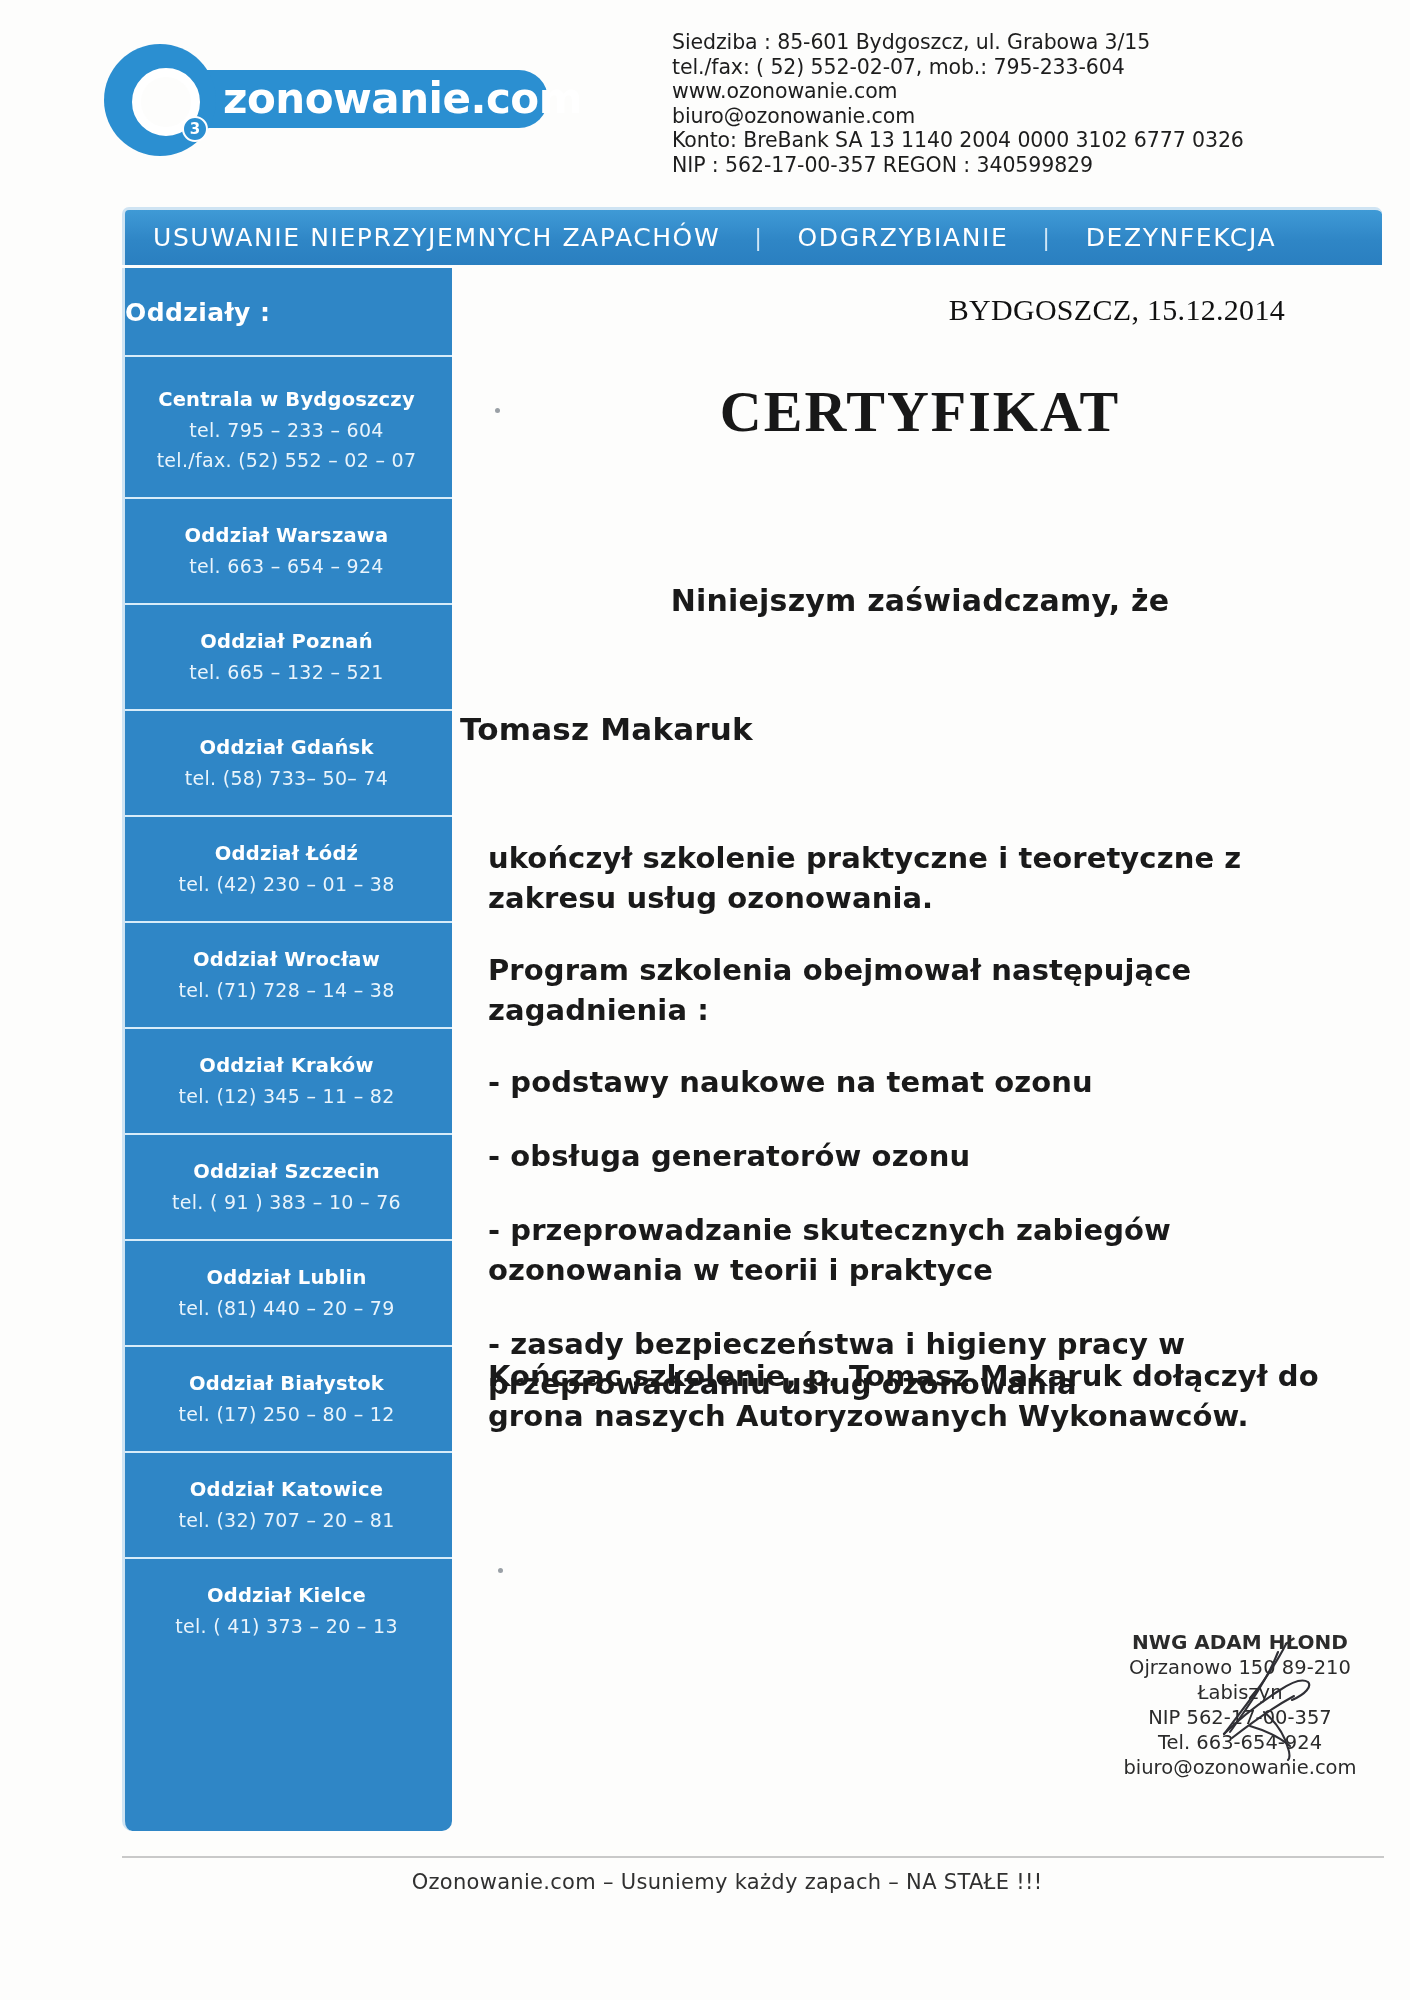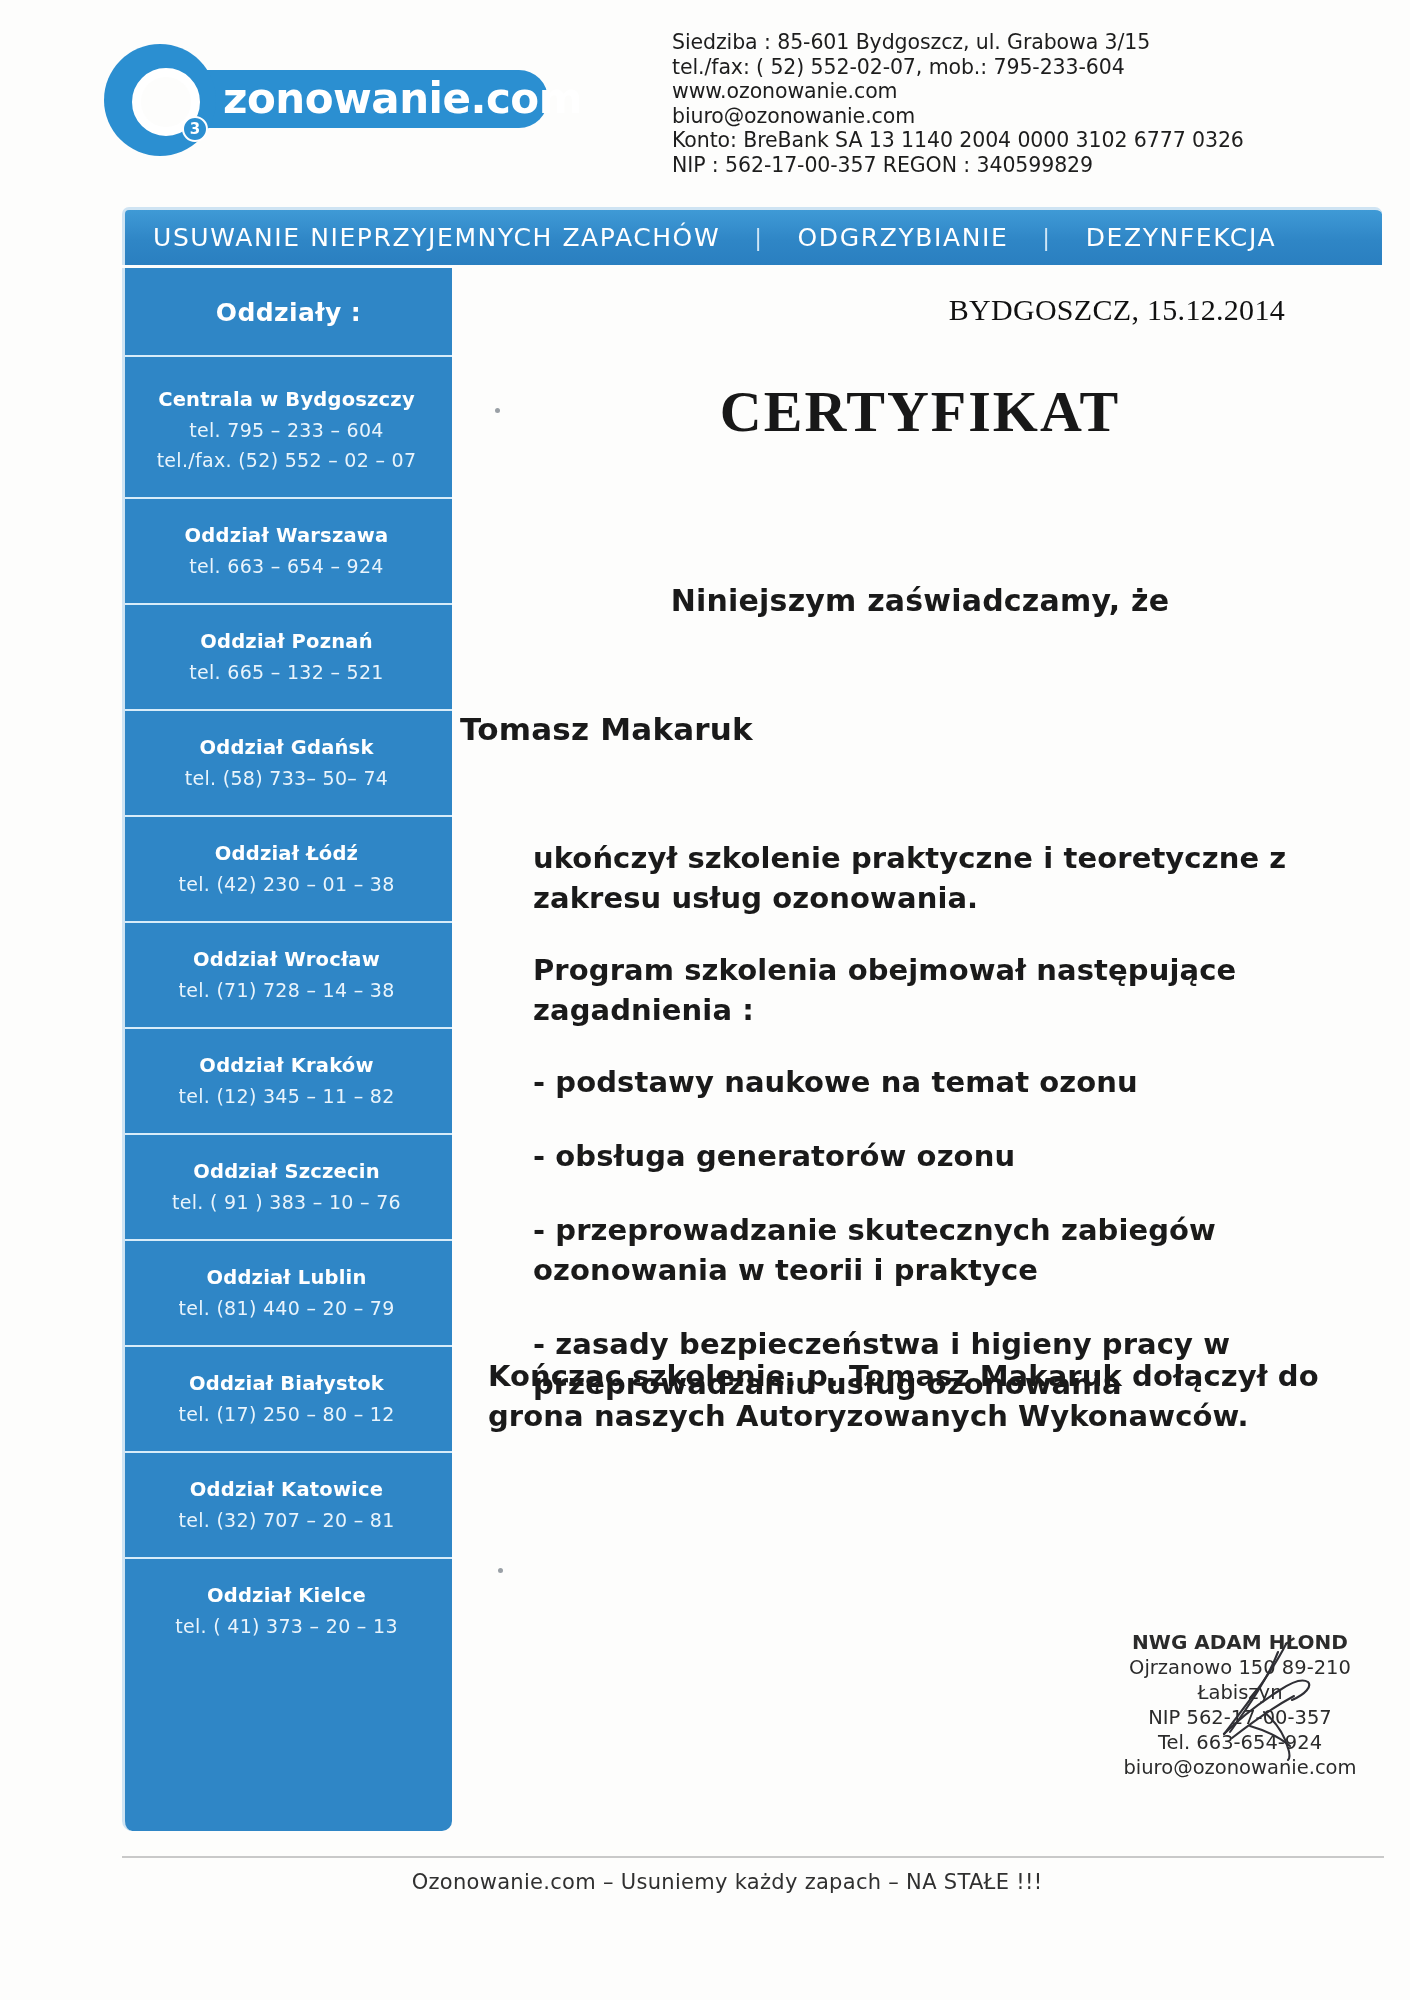--- a/index.html
+++ b/index.html
@@ -150,21 +150,21 @@
     background: #2f86c6;
     border-radius: 0 0 10px 10px;
     border-left: 3px solid #cfe4f3;
     box-sizing: border-box;
     padding-top: 0px;
   }
   .sb-title {
     color: #ffffff;
     font-size: 25px;
     font-weight: 700;
-    text-align: center;
+    text-align: left;
     padding-top: 24px;
     letter-spacing: 0.4px;
   }
   .sb-block {
     border-bottom: 2px solid #d8ecf9;
     padding: 22px 4px 22px 0;
     text-align: center;
   }
   .sb-block:last-child { border-bottom: none; }
   .sb-block.first { padding-top: 28px; }
@@ -234,21 +234,20 @@
     font-size: 31px;
     font-weight: 700;
     color: #1a1a1a;
     letter-spacing: 0.2px;
   }
   .body-text {
     position: absolute;
     left: 28px;
     top: 570px;
     width: 830px;
-    margin-left: 45px;
   }
   .para {
     font-size: 29px;
     font-weight: 700;
     color: #1a1a1a;
     line-height: 40px;
     margin-bottom: 32px;
     letter-spacing: 0.1px;
   }
   .para.bullet { margin-bottom: 34px; }

